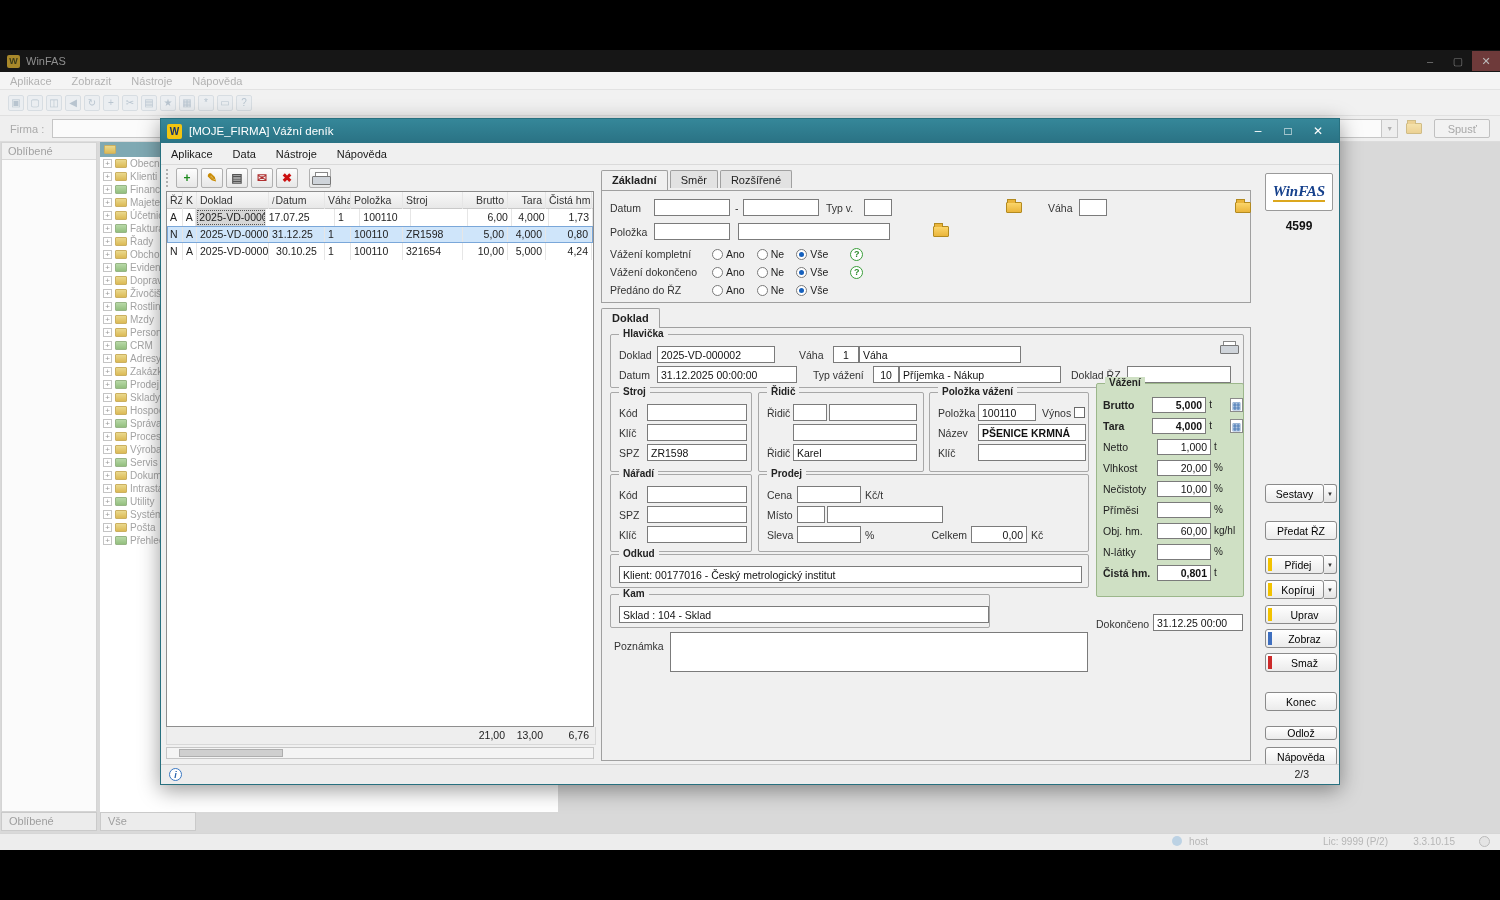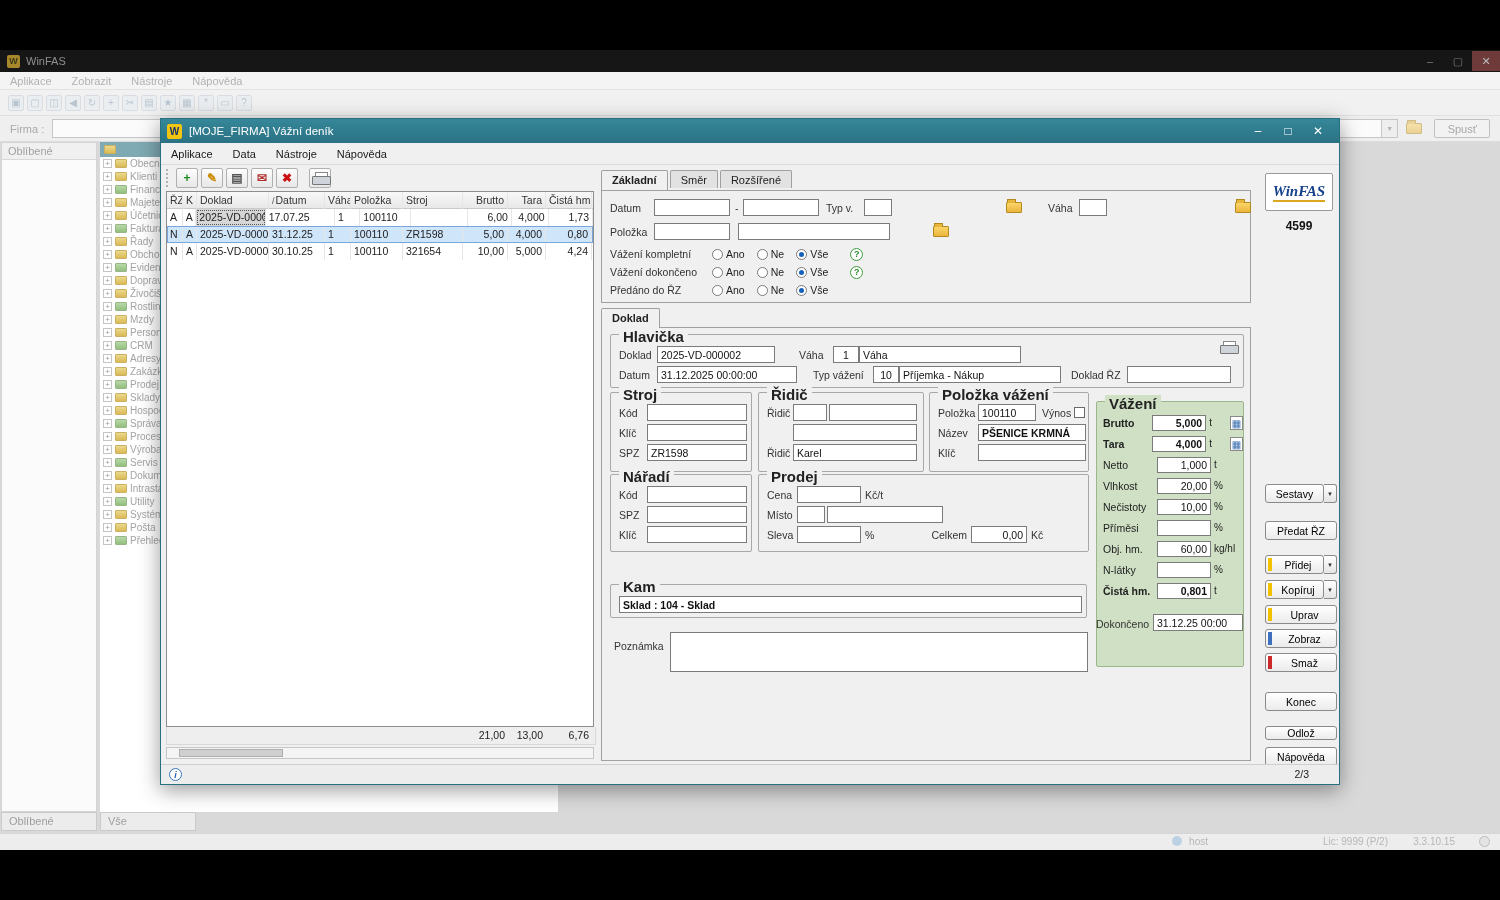--- a/index.html
+++ b/index.html
@@ -90,21 +90,21 @@
 .rrow{display:flex;align-items:center;height:18px}
 .rlbl{width:102px;font-size:10.5px;color:#333}
 .ropt{display:flex;align-items:center;margin-right:12px;cursor:pointer}
 .rad{width:11px;height:11px;border:1px solid #7a7a7a;border-radius:50%;background:#fff;display:inline-block;position:relative;margin-right:3px}
 .rad.on::after{content:"";position:absolute;left:2px;top:2px;width:5px;height:5px;border-radius:50%;background:#1560bd}
 .rtext{font-size:10.5px}
 .help{width:13px;height:13px;border:1px solid #3a9e3a;border-radius:50%;color:#2e8b2e;font-size:9px;font-weight:bold;display:inline-flex;align-items:center;justify-content:center;background:#fff;margin-left:10px;cursor:pointer}
 #doklad-tab{position:absolute;left:440px;top:189px;height:20px}
 #doklad-panel{position:absolute;left:440px;top:208px;width:650px;height:434px;border:1px solid #a0a0a0;background:#f0f0f0;z-index:2}
 .grp{position:absolute;border:1px solid #a8a8a8;border-radius:2px}
-.grp>.lg{position:absolute;top:-7px;left:8px;background:#f0f0f0;padding:0 4px;font-size:15px;font-weight:bold;color:#222}
+.grp>.lg{position:absolute;top:-7px;left:8px;background:#f0f0f0;padding:0 4px;font-size:10px;font-weight:bold;color:#222}
 .grp.green{background:#cfe0c4;border-color:#9cb78b}
 .grp.green>.lg{background:#cfe0c4}
 .frow{display:flex;align-items:center;margin:3px 0 0 8px}
 .frow:first-of-type{margin-top:11px}
 .sp16{width:16px}.sp24{width:24px}
 .chk{width:11px;height:11px;border:1px solid #6a6a6a;background:#fff;display:inline-block;margin-left:3px;cursor:pointer}
 .vzrow{display:flex;align-items:center;height:21px;padding:0 0 0 6px}
 #vazeni-rows{padding-top:10px}
 .vzl{width:54px;font-size:10.5px;color:#222}
 .vzl.b{font-weight:bold}
@@ -407,21 +407,21 @@
             <span class="gc" style="width: 52px;">100110</span>
             <span class="gc" style="width: 60px;">ZR1598</span>
             <span class="gc r" style="width: 45px;">5,00</span>
             <span class="gc r" style="width: 38px;">4,000</span>
             <span class="gc r" style="width: 46px;">0,80</span>
           </div>
           <div class="gr">
             <span class="gc" style="width: 16px;">N</span>
             <span class="gc" style="width: 14px;">A</span>
             <span class="gc" style="width: 72px;">2025-VD-00000:</span>
-            <span class="gc" style="width: 56px;">30.10.25</span>
+            <span class="gc" style="width: 56px; text-align: center;">30.10.25</span>
             <span class="gc" style="width: 26px;">1</span>
             <span class="gc" style="width: 52px;">100110</span>
             <span class="gc" style="width: 60px;">321654</span>
             <span class="gc r" style="width: 45px;">10,00</span>
             <span class="gc r" style="width: 38px;">5,000</span>
             <span class="gc r" style="width: 46px;">4,24</span>
           </div>
         </div>
     </div>
     <div id="grid-totals">
@@ -577,21 +577,21 @@
       <div class="frow">
           <span class="lbl" style="width:40px">Název</span>
           <input class="inp b" style="width: 108px;" value="PŠENICE KRMNÁ">
         </div>
       <div class="frow">
           <span class="lbl" style="width:40px">Klíč</span>
           <input class="inp" style="width: 108px;">
         </div>
     </div>
 
-    <div class="grp green" style="left:494px;top:73px;width:148px;height:266px">
+    <div class="grp green" style="left:494px;top:55px;width:148px;height:214px">
       <span class="lg">Vážení</span>
       <div id="vazeni-rows">
           <div class="vzrow">
             <span class="vzl b">Brutto</span>
             <input class="inp r vzin b" value="5,000" style="">
             <span class="vzu">t</span>
             <span class="tblic">▦</span>
           </div>
           <div class="vzrow">
             <span class="vzl b">Tara</span>
@@ -668,24 +668,30 @@
       <div class="frow">
           <span class="lbl" style="width:30px">Sleva</span>
           <input class="inp r" style="width: 64px;">
           <span class="lbl" style="margin-left:4px;width:14px">%</span>
           <span class="lbl" style="margin-left:28px;width:60px;text-align:right">Celkem</span>
           <input class="inp r" style="width: 56px; margin-left: 4px;" value="0,00">
           <span class="lbl" style="margin-left:4px">Kč</span>
         </div>
     </div>
 
-    <div class="grp" style="left:8px;top:256px;width:477px;height:34px">
+    <div class="grp" style="left:8px;top:226px;width:479px;height:34px">
+      <span class="lg">Odkud</span>
+      <div class="frow">
+          <input class="inp" style="width: 463px;" value="Klient: 00177016 - Český metrologický institut">
+        </div>
+    </div>
+    <div class="grp" style="left:8px;top:266px;width:380px;height:34px">
       <span class="lg">Kam</span>
       <div class="frow">
-          <input class="inp" style="width: 463px; font-weight: bold;" value="Sklad : 104 - Sklad">
+          <input class="inp" style="width: 463px;" value="Sklad : 104 - Sklad">
         </div>
     </div>
 
     <span class="lbl abs" style="left:12px;top:312px">Poznámka</span>
     <textarea class="note abs" style="left: 68px; top: 304px; width: 418px; height: 40px;"></textarea>
 
     <span class="lbl abs" style="left:494px;top:290px">Dokončeno</span>
     <input class="inp abs" style="left: 551px; top: 286px; width: 90px;" value="31.12.25 00:00">
   </div>
 

